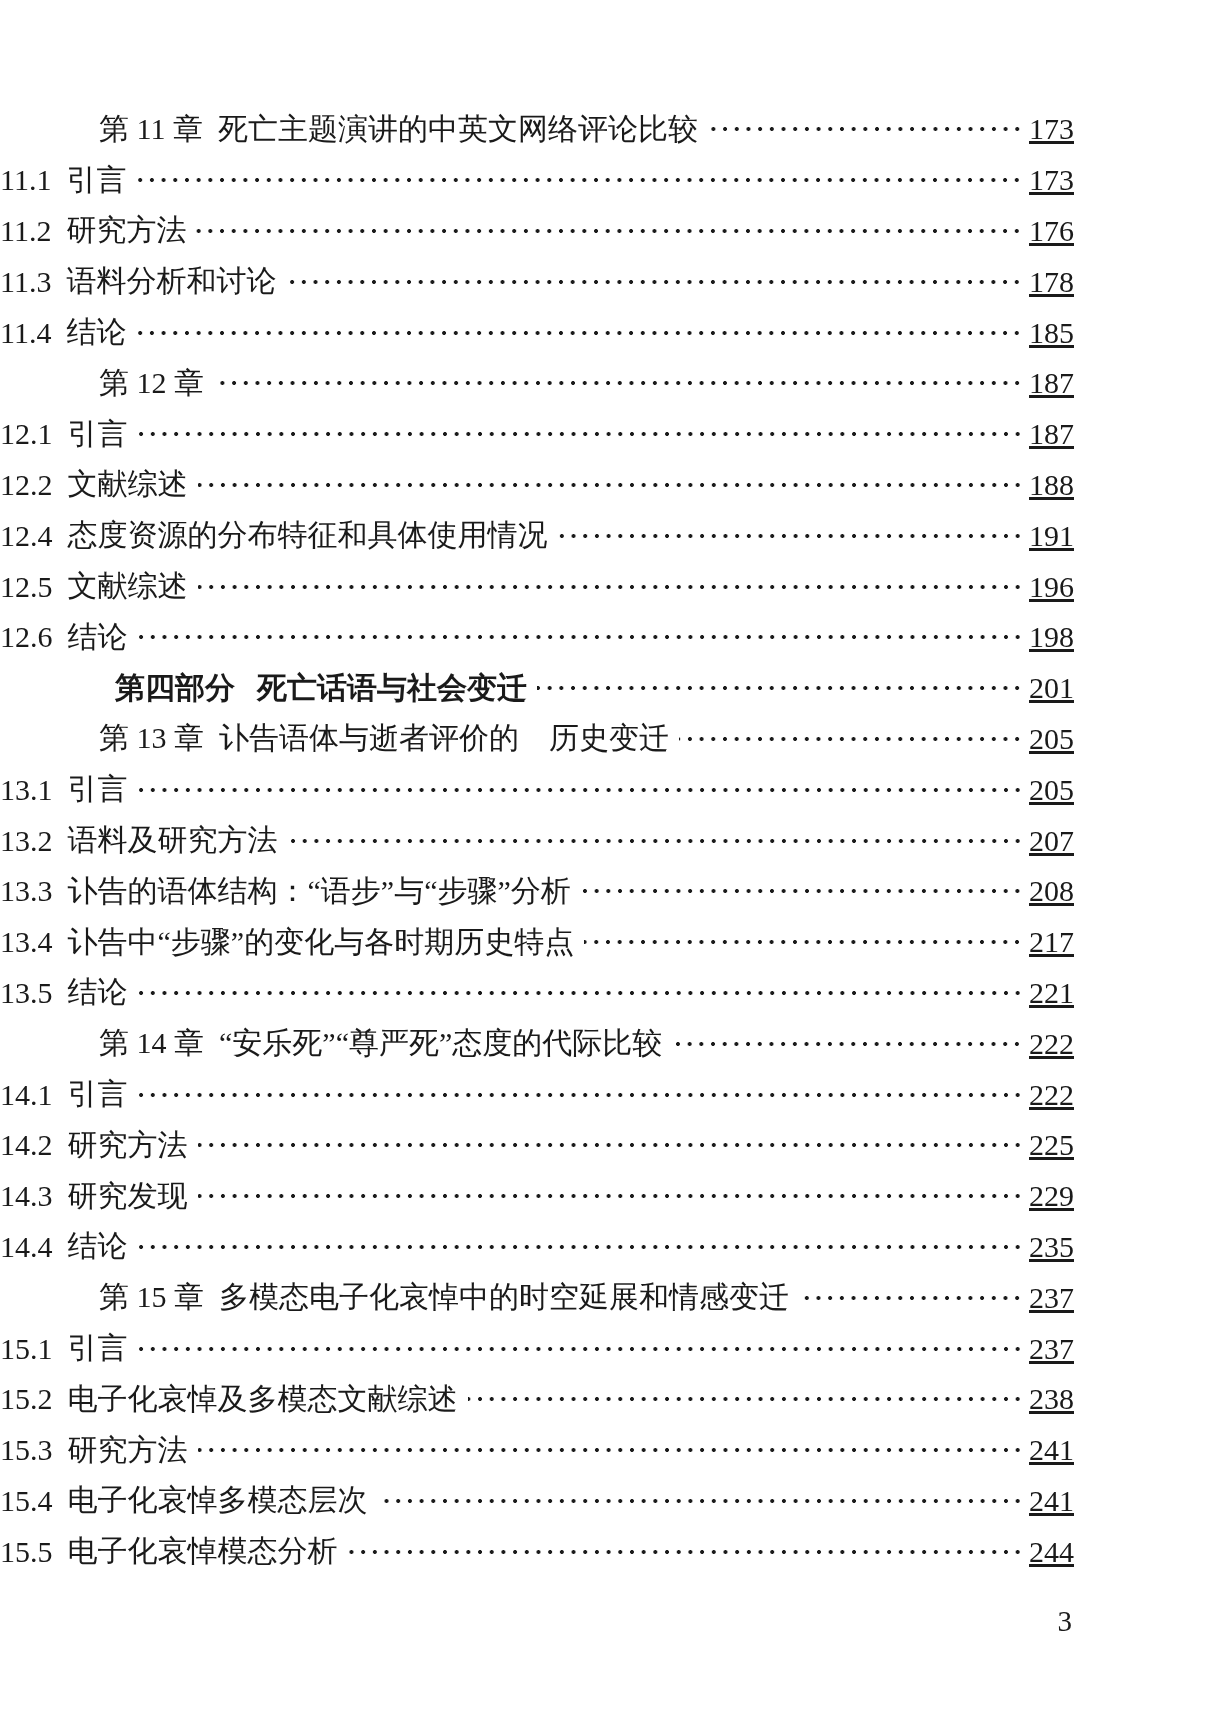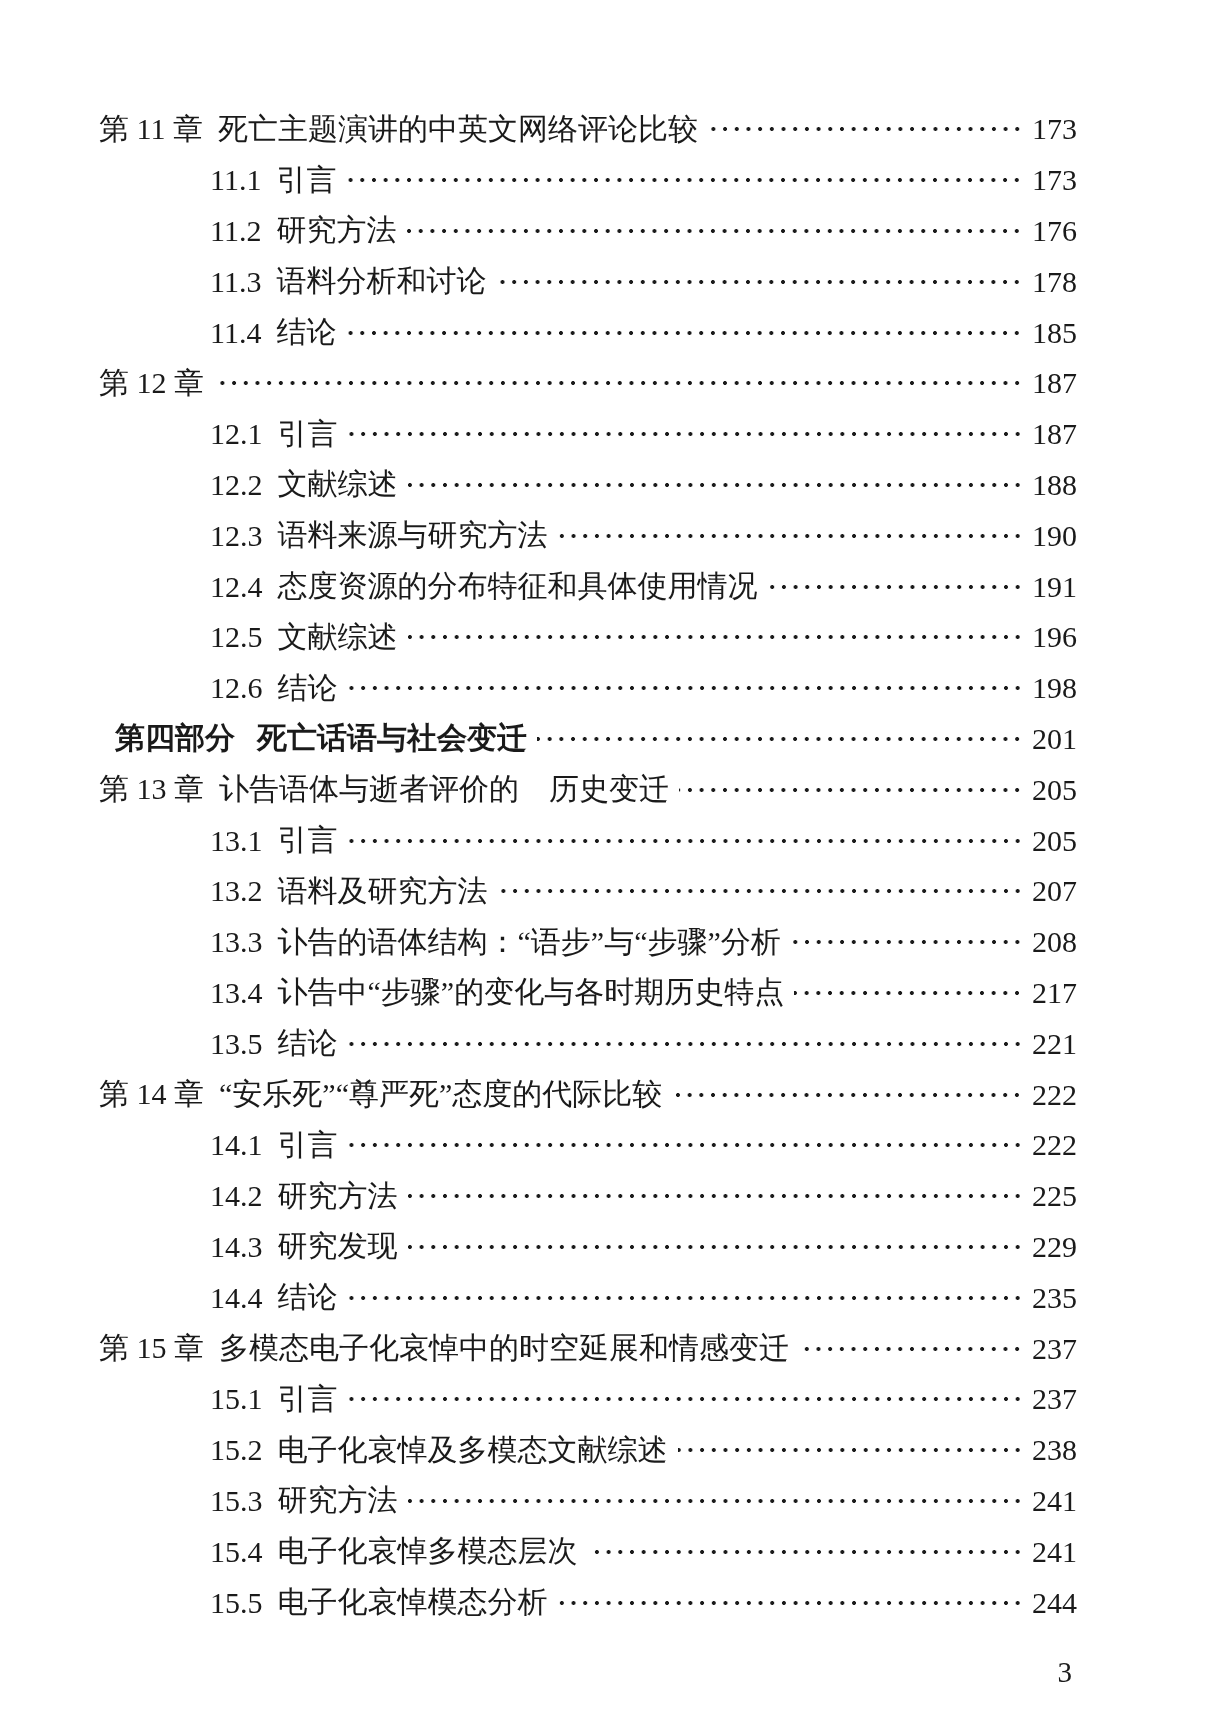--- a/index.html
+++ b/index.html
@@ -19,21 +19,21 @@
     padding-top: 104px;
     padding-right: 136px;
   }
   .row {
     display: flex;
     align-items: center;
     height: 50.8px;
     font-size: 30px;
     white-space: pre;
   }
-  .row.section { padding-left: 210px; }
+  .row.section { }
   .row.chapter { padding-left: 99px; }
   .row.part {
     padding-left: 115px;
     font-family: "Liberation Sans", "DejaVu Sans", sans-serif;
     font-weight: bold;
   }
   .row .num { flex: none; }
   .row .title { flex: none; margin-left: 15px; font-family: Liberation Serif, serif; }
   .row.part .title { margin-left: 22px; }
   .row .dots {
@@ -44,23 +44,24 @@
     margin-left: 10px;
     margin-right: 6px;
     background-image: radial-gradient(circle, #1a1a1a 1.8px, rgba(0,0,0,0) 2.2px);
     background-size: 11.7px 30px;
     background-repeat: repeat-x;
     background-position: right center;
   }
   .row .pagenum {
     flex: none;
     width: 48px;
-    text-align: right;
+    text-align: left;
     font-family: "Liberation Serif", "DejaVu Serif", serif;
     font-weight: normal;
+    text-decoration: underline;
   }
   .folio {
     margin-top: 28px;
     padding-right: 141px;
     text-align: right;
     font-size: 29px;
   }
 </style>
 </head>
 <body>
@@ -82,23 +83,20 @@
     <span class="num">11.4</span><span class="title">结论</span><span class="dots"></span><span class="pagenum">185</span>
   </div>
     <div class="row chapter">
     <span class="num">第 12 章</span><span class="dots"></span><span class="pagenum">187</span>
   </div>
     <div class="row section">
     <span class="num">12.1</span><span class="title">引言</span><span class="dots"></span><span class="pagenum">187</span>
   </div>
     <div class="row section">
     <span class="num">12.2</span><span class="title">文献综述</span><span class="dots"></span><span class="pagenum">188</span>
-  </div>
-    <div class="row section">
-    <span class="num">12.3</span><span class="title">语料来源与研究方法</span><span class="dots"></span><span class="pagenum">190</span>
   </div>
     <div class="row section">
     <span class="num">12.4</span><span class="title">态度资源的分布特征和具体使用情况</span><span class="dots"></span><span class="pagenum">191</span>
   </div>
     <div class="row section">
     <span class="num">12.5</span><span class="title">文献综述</span><span class="dots"></span><span class="pagenum">196</span>
   </div>
     <div class="row section">
     <span class="num">12.6</span><span class="title">结论</span><span class="dots"></span><span class="pagenum">198</span>
   </div>

